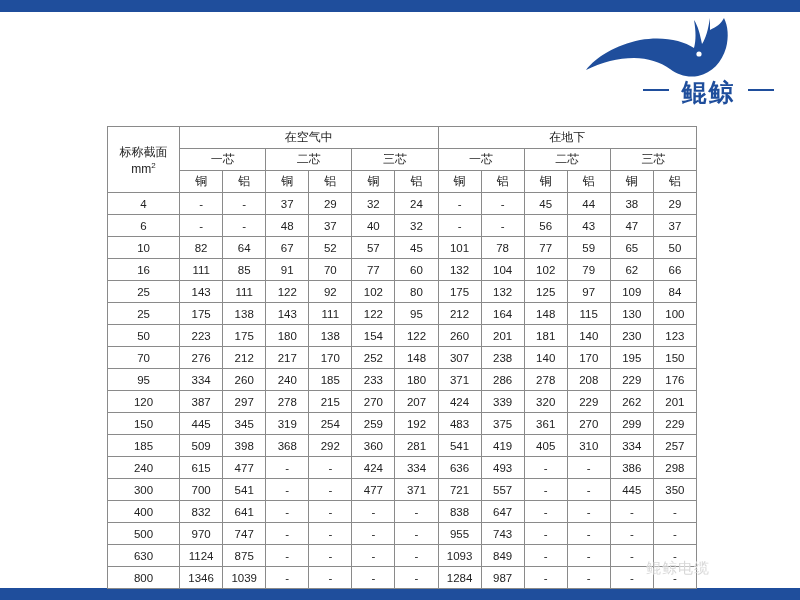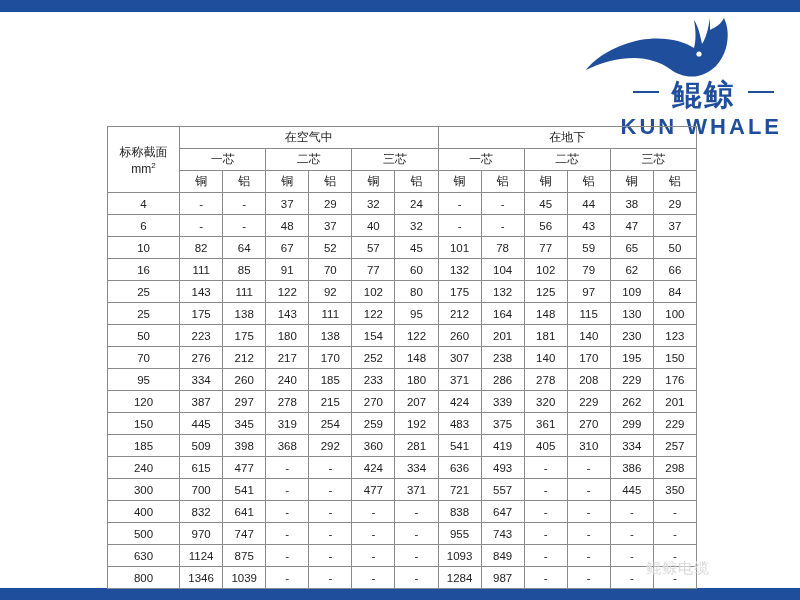--- a/index.html
+++ b/index.html
@@ -49,21 +49,21 @@
     position: absolute;
     left: 0;
     top: 66px;
     width: 290px;
     text-align: right;
     color: #1f4e9c;
     font-weight: bold;
     line-height: 1;
   }
   .cn-name {
-    font-size: 30px;
+    font-size: 25px;
     letter-spacing: 2px;
     font-family: Liberation Serif, serif;
     display: inline-block;
     vertical-align: middle;
   }
   .dash {
     display: inline-block;
     width: 26px;
     height: 2px;
     background: #1f4e9c;
@@ -144,21 +144,20 @@
     <div class="whale-svg">
       <svg width="150" height="70" viewBox="0 0 150 70">
         <path d="M128 4 C126 16 124 24 120 30 C118 20 116 12 112 6 C114 18 114 26 112 34 C100 26 80 22 58 26 C34 31 14 43 4 56 C20 48 36 44 52 44 C66 44 78 48 88 55 C96 61 106 64 116 62 C130 59 140 48 144 34 C147 23 146 12 142 4 C139 10 134 13 128 16 Z" fill="#1f4e9c"></path>
         <circle cx="117" cy="40" r="2.6" fill="#ffffff"></circle>
       </svg>
     </div>
     <div class="logo-text-row">
       <span class="dash"></span>
       <span class="cn-name">鲲鲸</span>
       <span class="dash"></span>
-      <span class="en-name">KUN WHALE</span>
     </div>
   </div>
 
   <div class="table-wrap">
     <table class="data">
       <colgroup>
         <col class="col-first">
         <col class="col-d">
           <col class="col-d">
           <col class="col-d">

